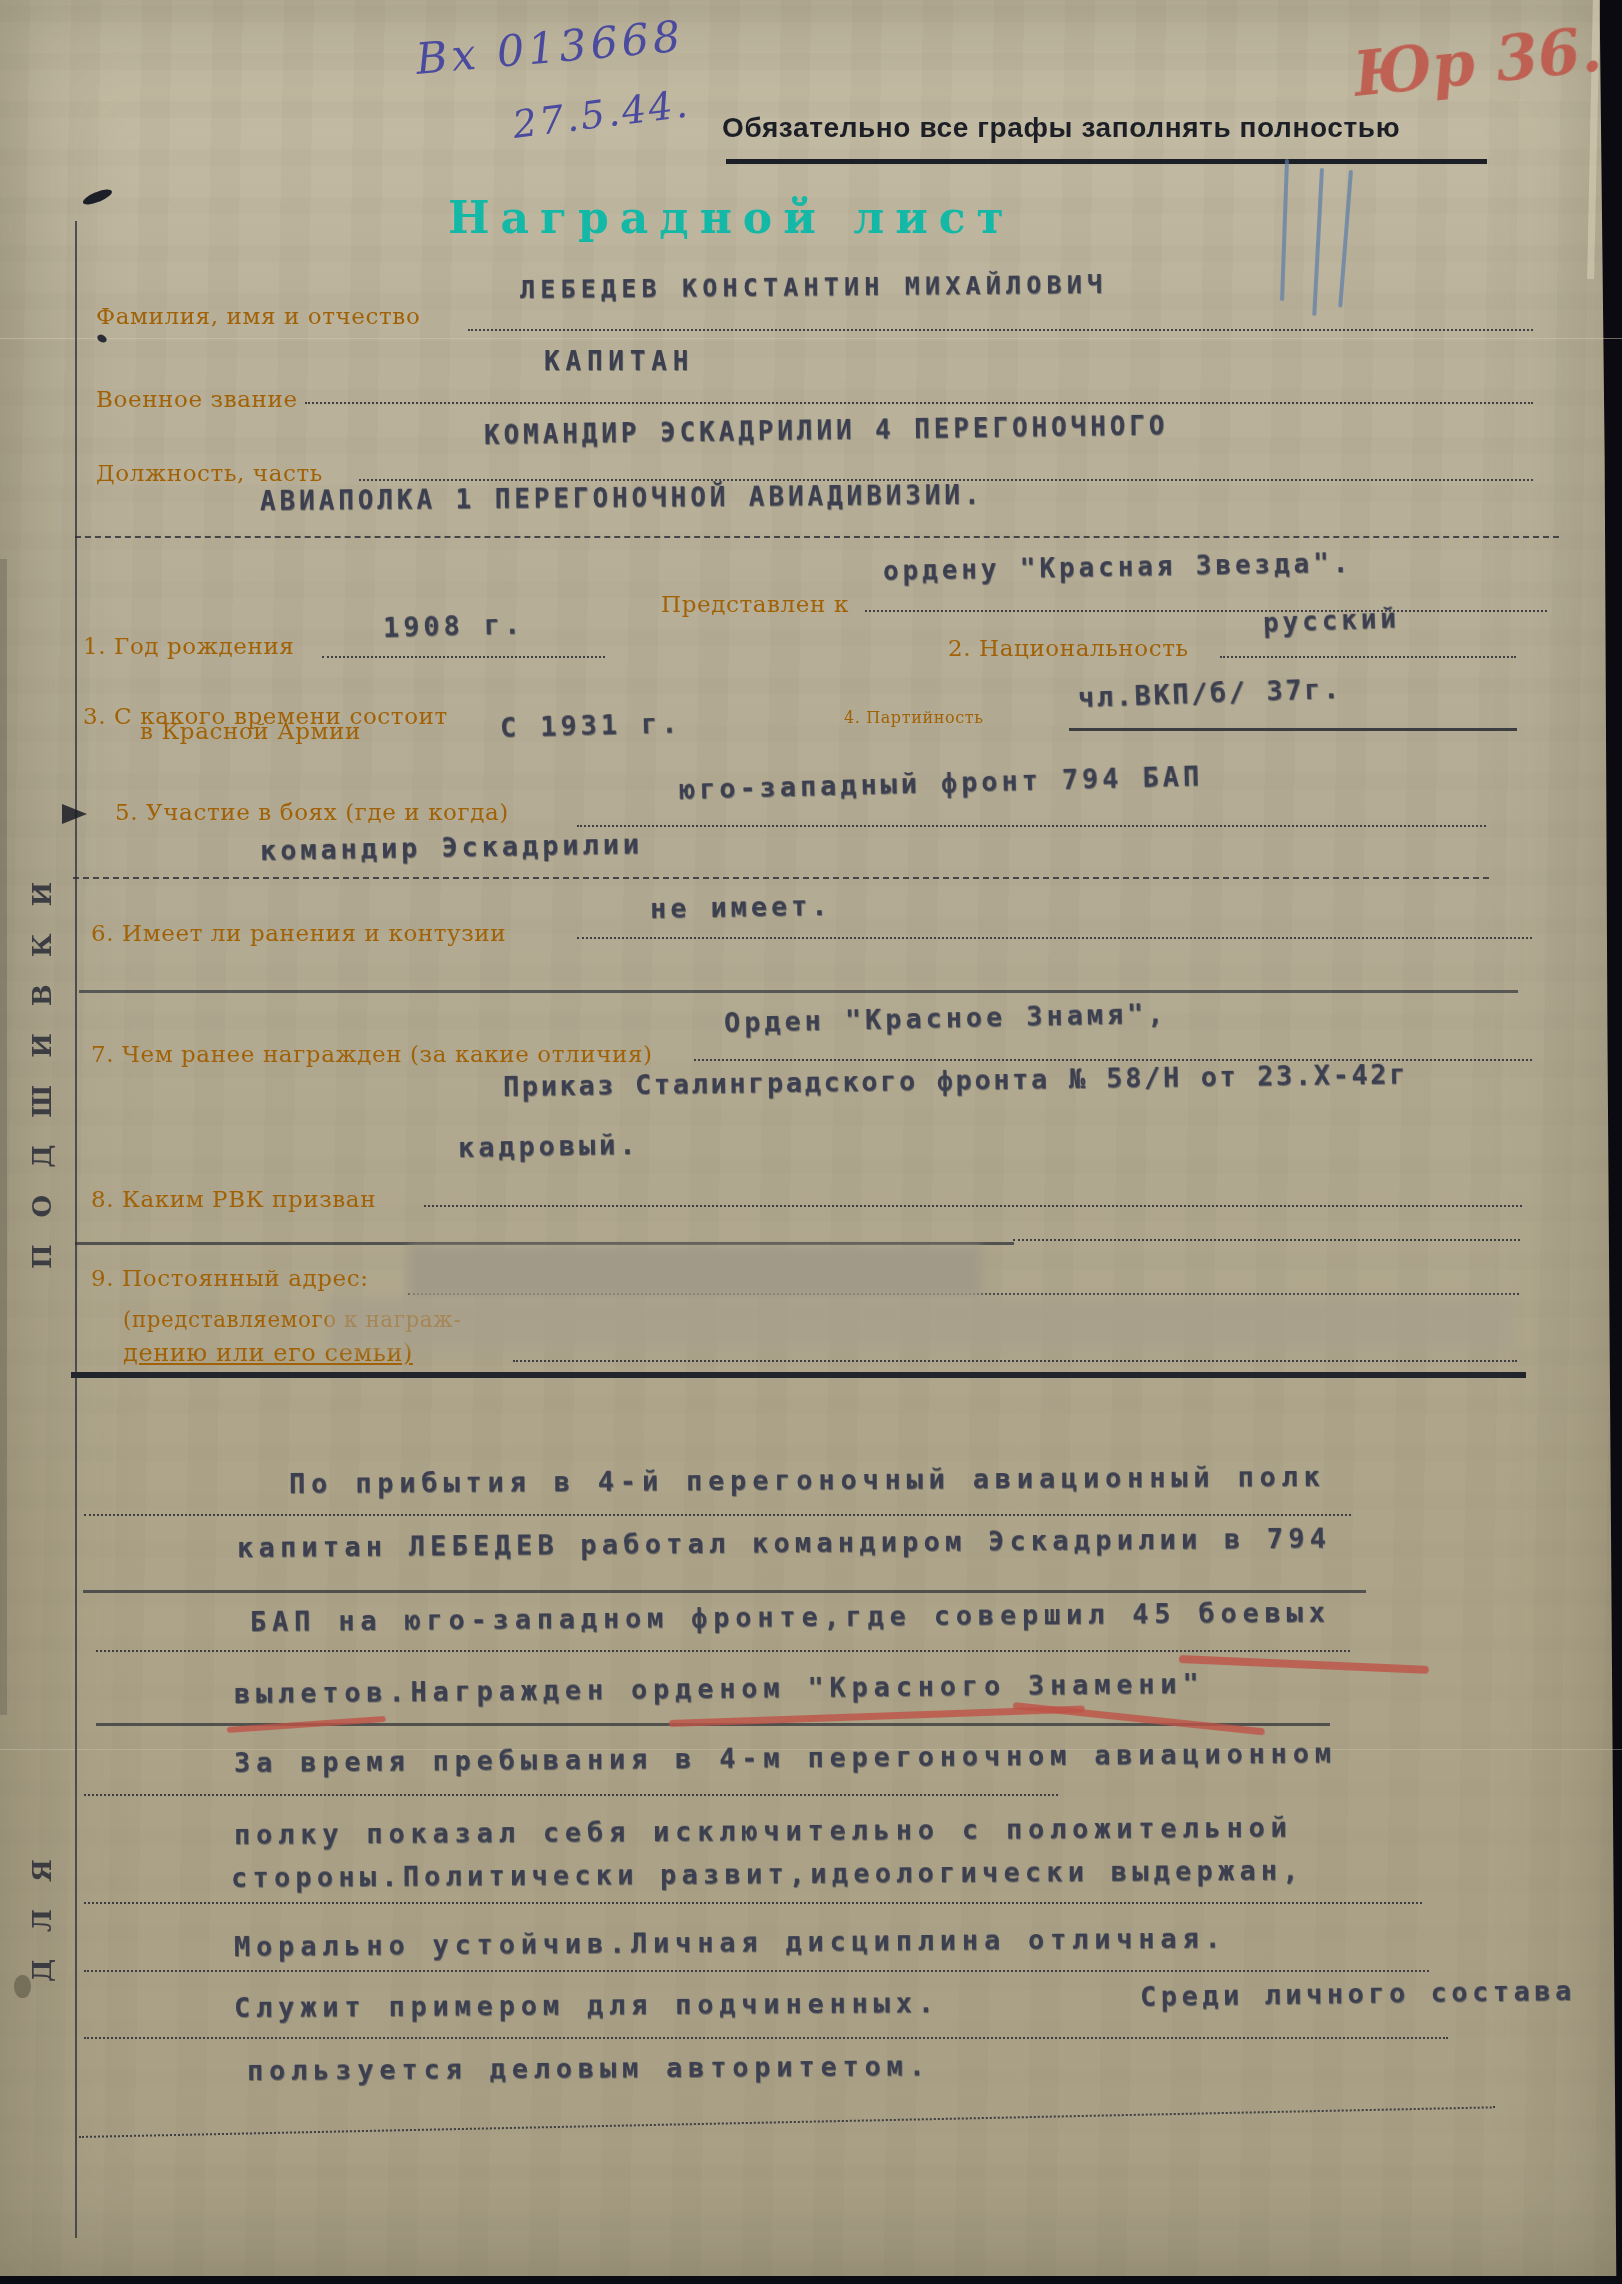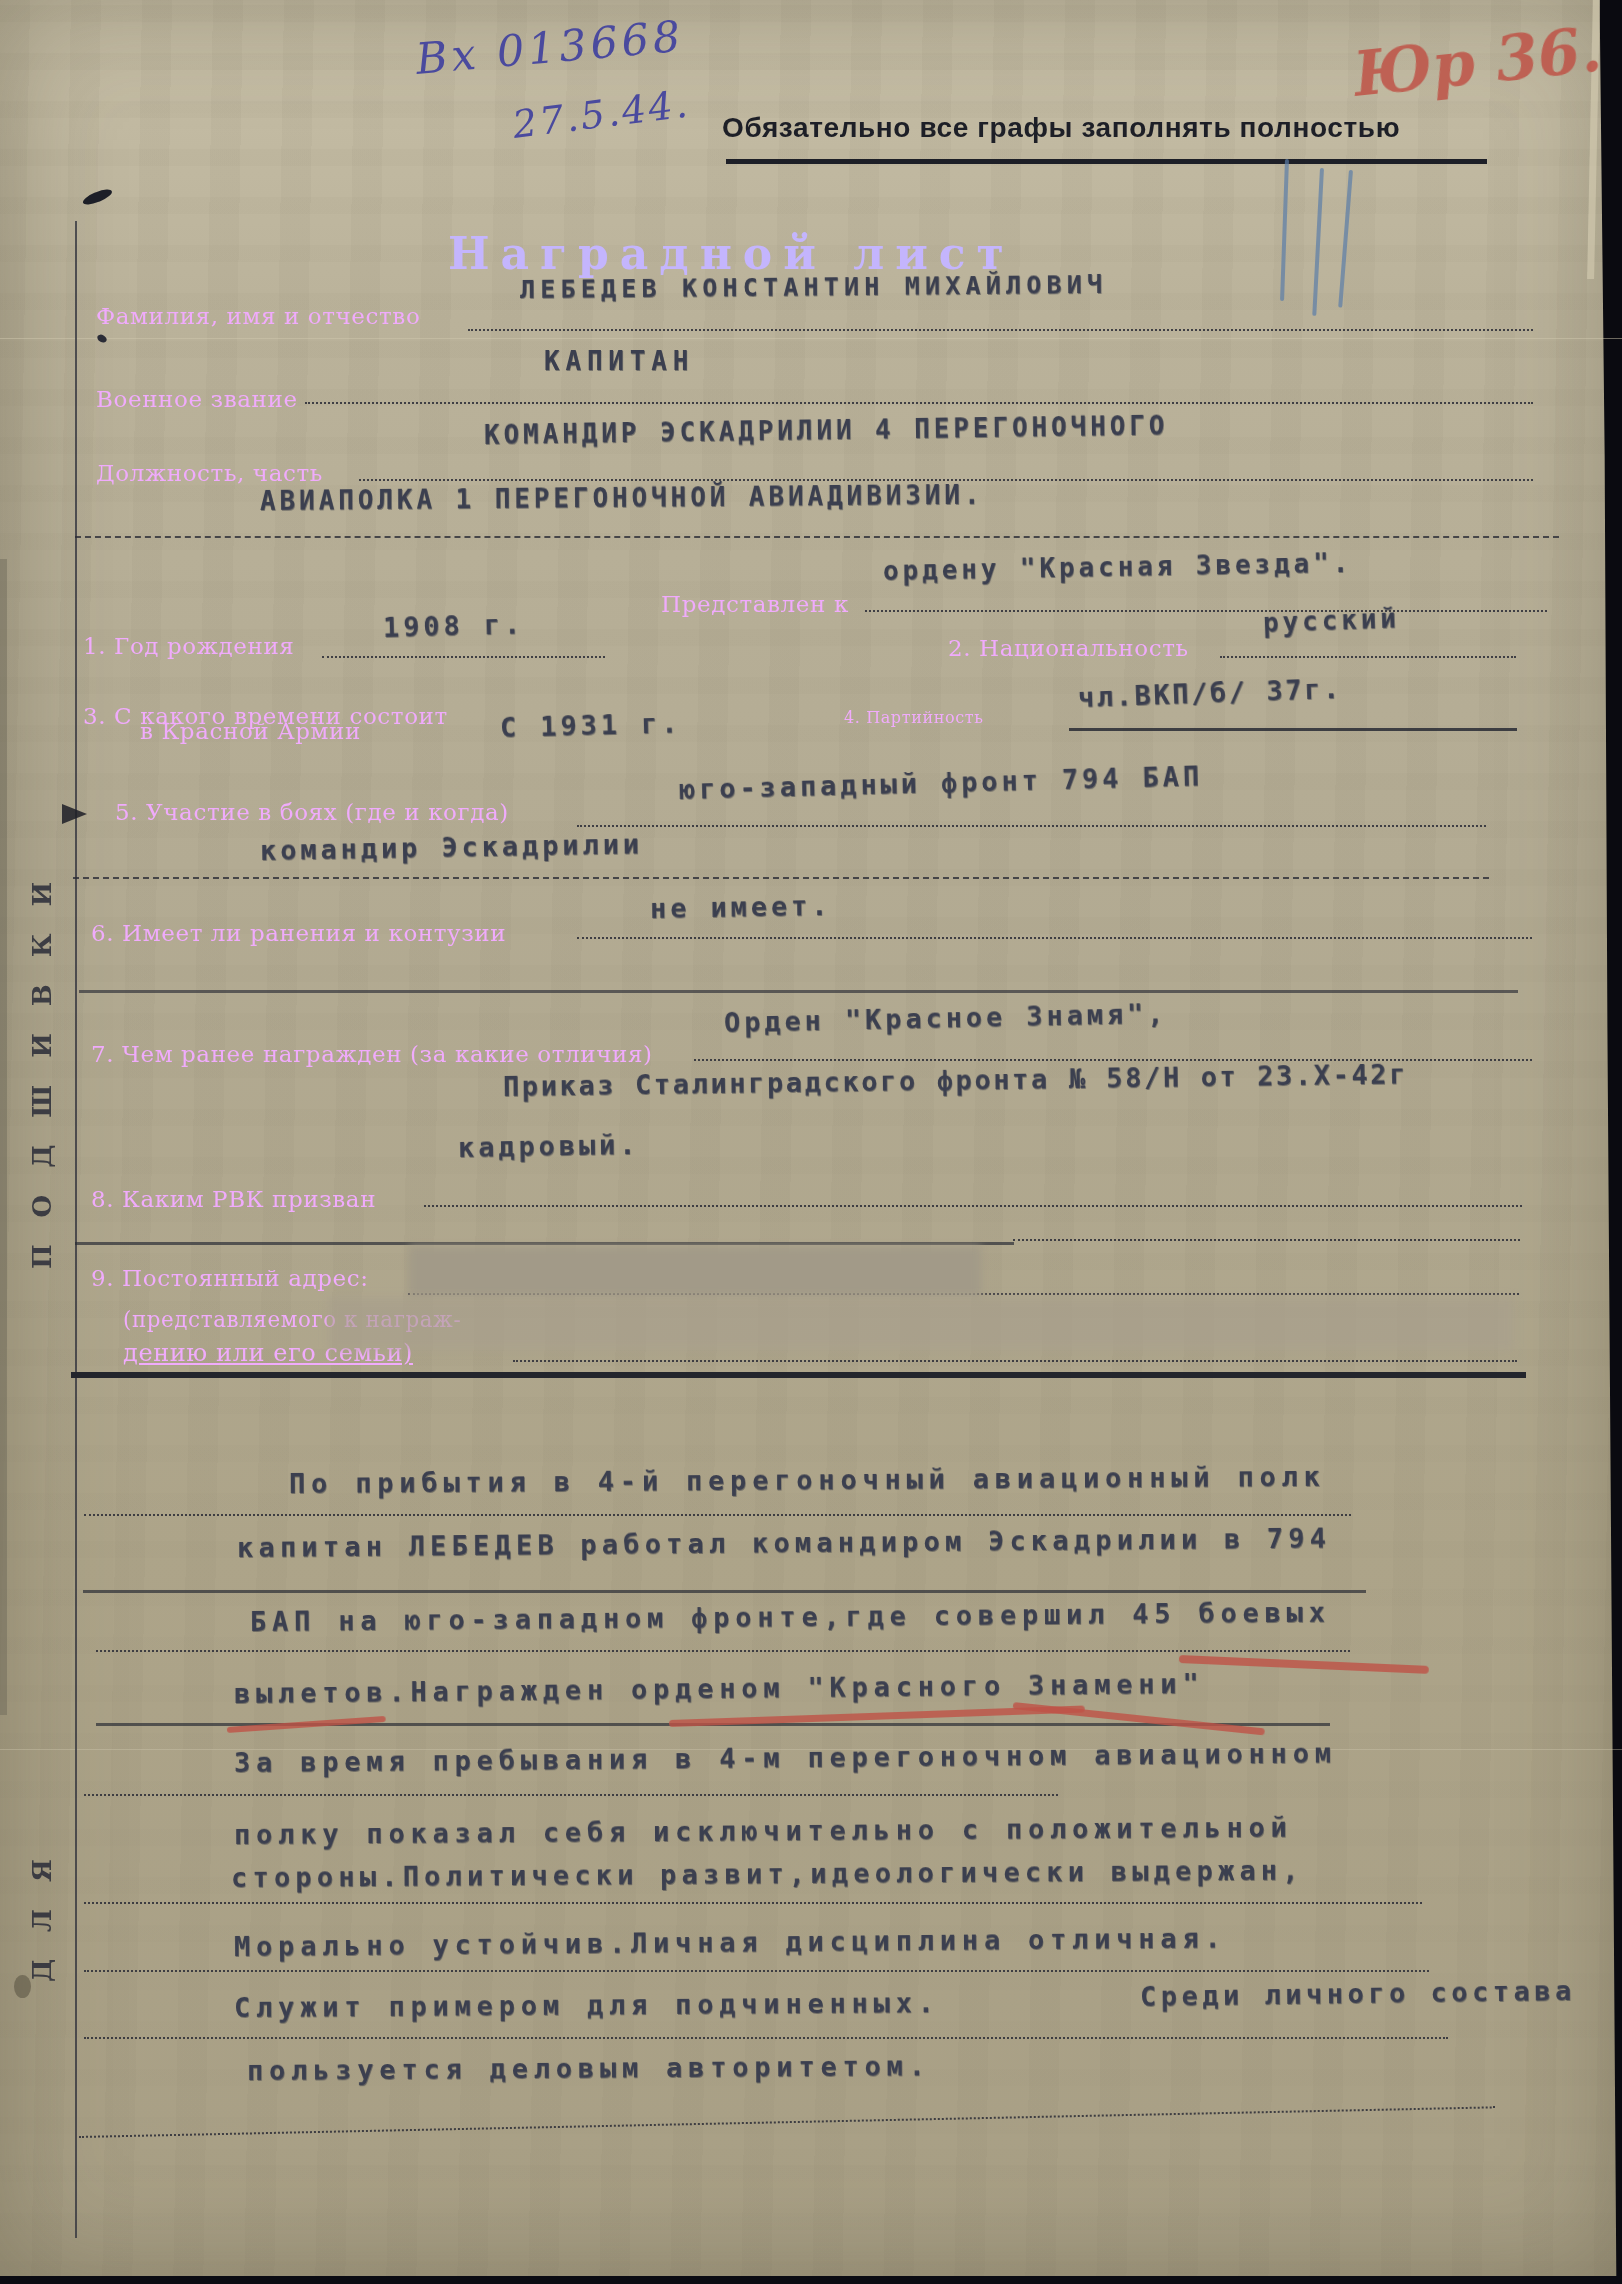--- a/index.html
+++ b/index.html
@@ -4,34 +4,34 @@
 <style>
   html,body{margin:0;padding:0;background:#0a0a10;}
   .page{position:relative;width:1623px;height:2284px;overflow:hidden;background:#0a0a10;
         font-family:"DejaVu Serif",serif;}
   .paper{position:absolute;left:0;top:0;width:1623px;height:2278px;
     background:
       repeating-linear-gradient(0deg, rgba(150,142,118,.07) 0 17px, rgba(0,0,0,0) 17px 48px),
       repeating-linear-gradient(91deg, rgba(120,112,92,.06) 0 30px, rgba(0,0,0,0) 30px 71px),
       linear-gradient(180deg,#c7bfa7 0%,#bab29a 14%,#b3ab93 38%,#ada489 68%,#a89f85 100%);
     box-shadow:inset 0 0 117px rgba(70,62,44,.35);}
-  .lbl{position:absolute;color:#f0abfc;font-family:"DejaVu Serif",serif;white-space:nowrap;
+  .lbl{position:absolute;color:#a16207;font-family:"DejaVu Serif",serif;white-space:nowrap;
        letter-spacing:0.6px;}
   .tw{position:absolute;color:#3b3f4f;font-family:"DejaVu Sans Mono",monospace;font-weight:700;
       white-space:nowrap;filter:blur(0.4px);text-shadow:0.6px 0.6px 0.6px rgba(38,42,58,.45);
       transform-origin:left center;}
   .hand{position:absolute;font-family:"DejaVu Serif",serif;font-style:italic;white-space:nowrap;
       transform-origin:left center;}
   .dotted{position:absolute;border-top:2.6px dotted rgba(42,44,54,.85);height:0;}
   .dashed{position:absolute;border-top:2.6px dashed rgba(42,44,54,.8);height:0;}
   .solid{position:absolute;background:rgba(40,42,52,.85);}
   .red{position:absolute;background:#bf5347;opacity:.8;border-radius:5.2px;transform-origin:left center;}
   .blurbox{position:absolute;filter:blur(4.5px);}
-  .bigtitle{position:absolute;font-family:"DejaVu Serif",serif;font-weight:700;color:#c4b5fd;
-      white-space:nowrap;filter:blur(0.3px);margin-top:36px;}
+  .bigtitle{position:absolute;font-family:"DejaVu Serif",serif;font-weight:700;color:#14b8a6;
+      white-space:nowrap;filter:blur(0.3px);}
   .banner{position:absolute;font-family:"Liberation Sans","DejaVu Sans",sans-serif;font-weight:700;
       color:#1d1f27;white-space:nowrap;filter:blur(0.2px);}
   .stroke{position:absolute;width:3.9px;background:#5b7ea8;opacity:.7;border-radius:2.6px;
       transform-origin:top center;}
   .marginal{position:absolute;font-family:"DejaVu Serif",serif;font-weight:700;color:#2a2c38;
       white-space:nowrap;opacity:.85;transform:translate(-50%,-50%) rotate(-90deg);}
 </style>
 </head>
 <body>
 

